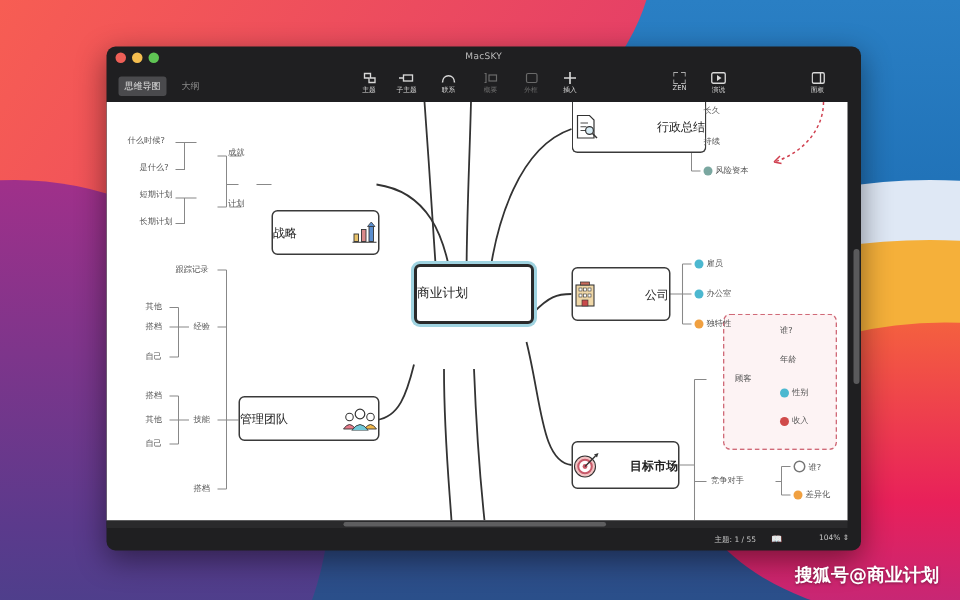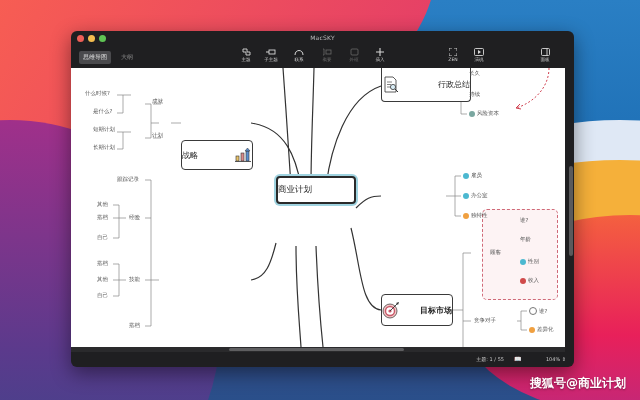--- a/index.html
+++ b/index.html
@@ -197,21 +197,21 @@
         <path d="M434 185 H 440 M 440 153 V 213 M 440 153 H 446 M 440 172 H 446 M 440 194 H 446 M 440 213 H 446"></path>
         <path d="M446 253 H 450 M 450 243 V 262 M 450 243 H 456 M 450 262 H 456"></path>
       </g>
 
       <path d="M 478 0 C 478 20, 462 35, 445 40" fill="none" stroke="#d04050" stroke-width="1" stroke-dasharray="2,2"></path>
       <path d="M 445 40 l 4 -4 M 445 40 l 5 1" stroke="#d04050" stroke-width="1"></path>
     </svg>
 
     <div class="boundary" style="left:411px; top:141px; width:74px; height:89px;"></div>
 
-    <div class="node root" style="left:205px; top:108px; width:80px; height:28px;">
+    <div class="node root" style="left:205px; top:108px; width:80px; height:40px;">
       <span>商业计划</span>
     </div>
 
     <div class="node" style="left:110px; top:40px; width:72px; height:30px;margin-top:32px;">
       <span>战略</span>
       <svg width="18" height="16" viewBox="0 0 18 16">
         <rect x="2" y="9" width="3" height="5" fill="#e8c26a" stroke="#333" stroke-width="0.6"></rect>
         <rect x="7" y="6" width="3" height="8" fill="#d98a8a" stroke="#333" stroke-width="0.6"></rect>
         <rect x="12" y="4" width="3" height="10" fill="#5b8fd0" stroke="#333" stroke-width="0.6"></rect>
         <path d="M13.5 1 l-2.5 3 h5 z" fill="#5b8fd0" stroke="#333" stroke-width="0.5"></path>
@@ -230,20 +230,31 @@
     <div class="leaf" style="left:22px; top:40px;">
         <span>是什么?</span>
       </div>
     <div class="leaf" style="left:22px; top:58px;">
         <span>短期计划</span>
       </div>
     <div class="leaf" style="left:22px; top:76px;">
         <span>长期计划</span>
       </div>
 
+    <div class="node" style="left:88px; top:196px; width:94px; height:30px;">
+      <span>管理团队</span>
+      <svg width="24" height="16" viewBox="0 0 24 16">
+        <circle cx="5" cy="7" r="2.5" fill="#fff" stroke="#333" stroke-width="0.7"></circle>
+        <path d="M1 15 q4 -6 8 0 z" fill="#e87a8a" stroke="#333" stroke-width="0.6"></path>
+        <circle cx="19" cy="7" r="2.5" fill="#fff" stroke="#333" stroke-width="0.7"></circle>
+        <path d="M15 15 q4 -6 8 0 z" fill="#f2b84a" stroke="#333" stroke-width="0.6"></path>
+        <circle cx="12" cy="5" r="3.2" fill="#fff" stroke="#333" stroke-width="0.8"></circle>
+        <path d="M6.5 16 q5.5 -8 11 0 z" fill="#6fc8d8" stroke="#333" stroke-width="0.6"></path>
+      </svg>
+    </div>
     <div class="leaf" style="left:46px; top:108px;">
         <span>跟踪记录</span>
       </div>
     <div class="leaf" style="left:58px; top:146px;">
         <span>经验</span>
       </div>
     <div class="leaf" style="left:58px; top:208px;">
         <span>技能</span>
       </div>
     <div class="leaf" style="left:58px; top:254px;">
@@ -283,20 +294,34 @@
         <span>长久</span>
       </div>
     <div class="leaf" style="left:398px; top:23px;">
         <span>持续</span>
       </div>
     <div class="leaf" style="left:398px; top:42px;">
       <span class="dot" style="background:#7aa7a0;"></span>
       <span>风险资本</span>
     </div>
 
+    <div class="node" style="left:310px; top:110px; width:66px; height:36px;">
+      <svg width="16" height="18" viewBox="0 0 16 18">
+        <rect x="2" y="3" width="12" height="14" fill="#f0d8a8" stroke="#333" stroke-width="0.7"></rect>
+        <rect x="5" y="1" width="6" height="2" fill="#c86a5a" stroke="#333" stroke-width="0.5"></rect>
+        <rect x="4" y="5" width="2" height="2" fill="#fff" stroke="#333" stroke-width="0.4"></rect>
+        <rect x="7" y="5" width="2" height="2" fill="#fff" stroke="#333" stroke-width="0.4"></rect>
+        <rect x="10" y="5" width="2" height="2" fill="#fff" stroke="#333" stroke-width="0.4"></rect>
+        <rect x="4" y="9" width="2" height="2" fill="#fff" stroke="#333" stroke-width="0.4"></rect>
+        <rect x="7" y="9" width="2" height="2" fill="#fff" stroke="#333" stroke-width="0.4"></rect>
+        <rect x="10" y="9" width="2" height="2" fill="#fff" stroke="#333" stroke-width="0.4"></rect>
+        <rect x="6" y="13" width="4" height="4" fill="#c84a4a" stroke="#333" stroke-width="0.4"></rect>
+      </svg>
+      <span>公司</span>
+    </div>
     <div class="leaf" style="left:392px; top:104px;">
       <span class="dot" style="background:#4cb8d0;"></span>
       <span>雇员</span>
     </div>
     <div class="leaf" style="left:392px; top:124px;">
       <span class="dot" style="background:#4cb8d0;"></span>
       <span>办公室</span>
     </div>
     <div class="leaf" style="left:392px; top:144px;">
       <span class="dot" style="background:#f0a040;"></span>

